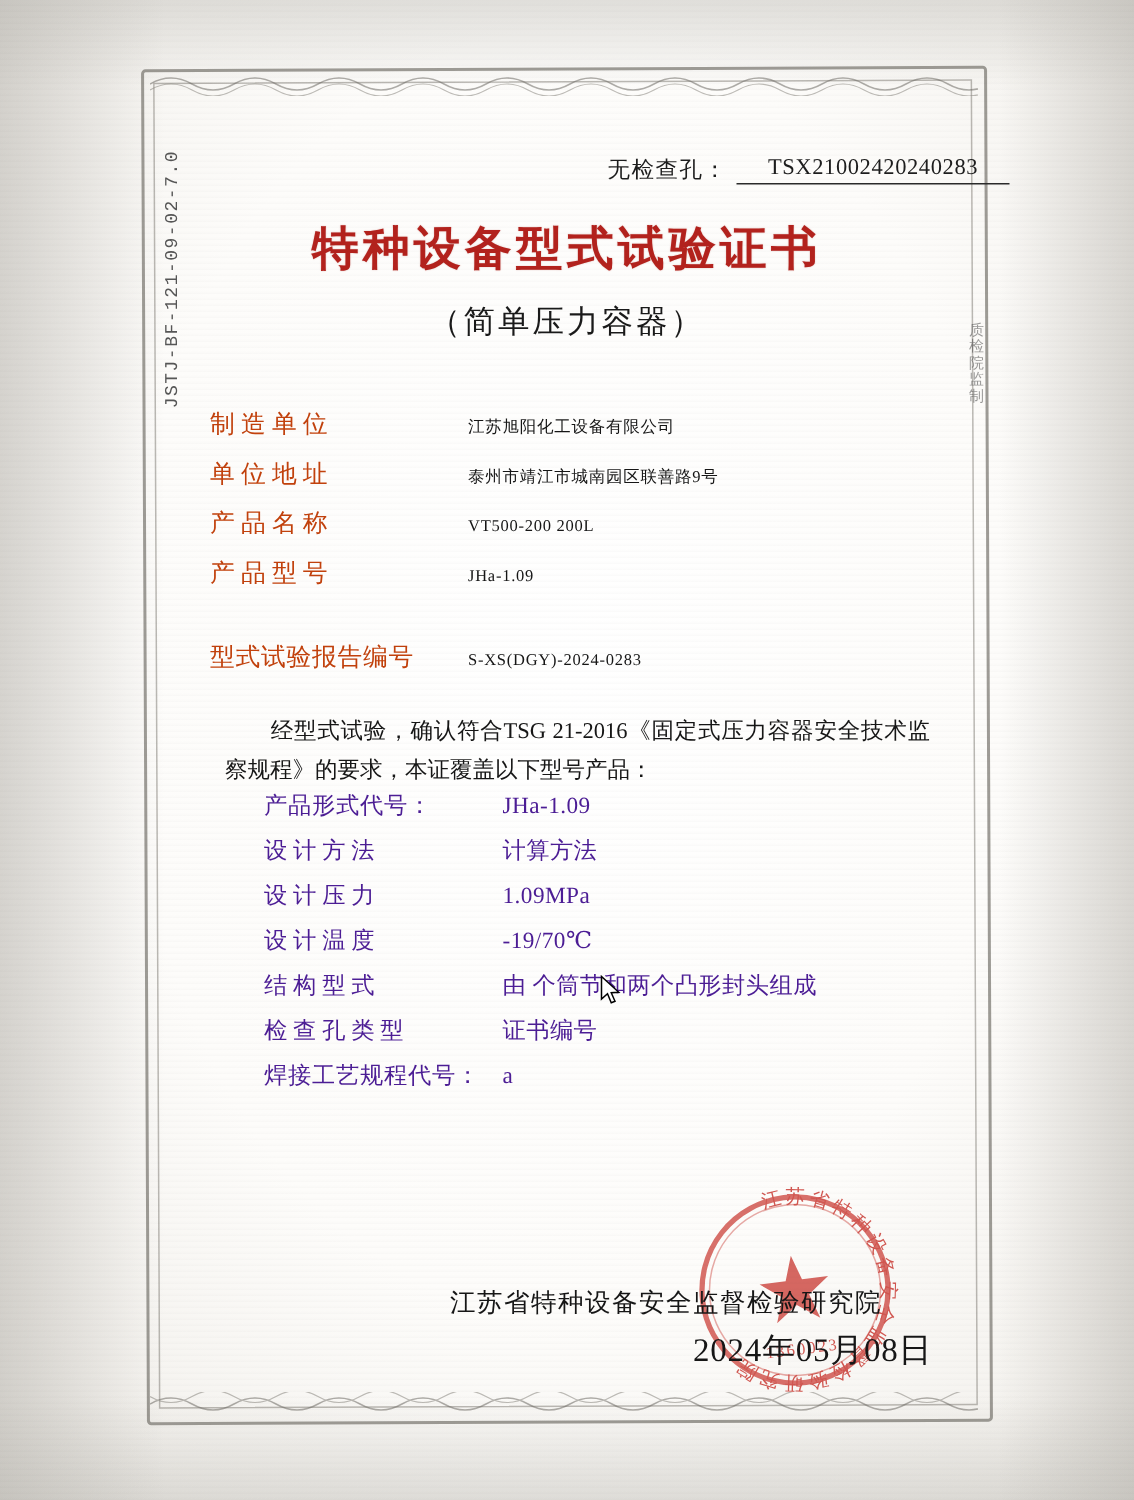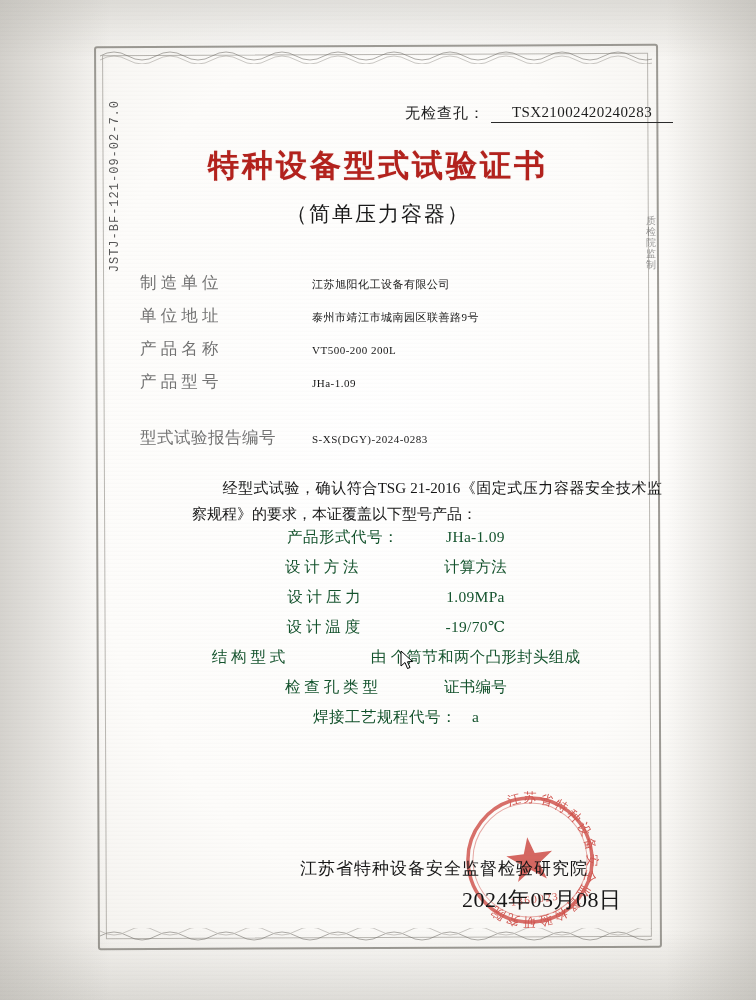--- a/index.html
+++ b/index.html
@@ -155,21 +155,21 @@
     width: 480px;
   }
   .field-row {
     display: flex;
     align-items: baseline;
     height: 33px;
   }
   .field-label {
     width: 172px;
     font-size: 16.5px;
-    color: #737373;
+    color: #c2410c;
     display: flex;
     justify-content: space-between;
   }
   .field-label.tight {
     justify-content: flex-start;
     letter-spacing: 0.5px;
     margin-top: 23px;
   }
   .field-value {
     flex: 1;
@@ -182,38 +182,36 @@
   
   .para {
     position: absolute;
     left: 150px;
     top: 475px;
     width: 470px;
     font-size: 15px;
     line-height: 26px;
     color: #161616;
     text-align: justify;
-    margin-left: 42px;
   }
   .para .indent { display: inline-block; width: 30px; }
 
   
   .specs {
     position: absolute;
     left: 176px;
     top: 527px;
     width: 440px;
   }
   .spec-row {
     display: flex;
     align-items: baseline;
     height: 30px;
     font-size: 15.5px;
-    color: #14532d;
-    justify-content: center;
+    color: #4c1d95;
   }
   .spec-label {
     width: 145px;
     display: flex;
     justify-content: space-between;
   }
   .spec-label.wide {
     justify-content: flex-start;
     letter-spacing: 0.5px;
   }

